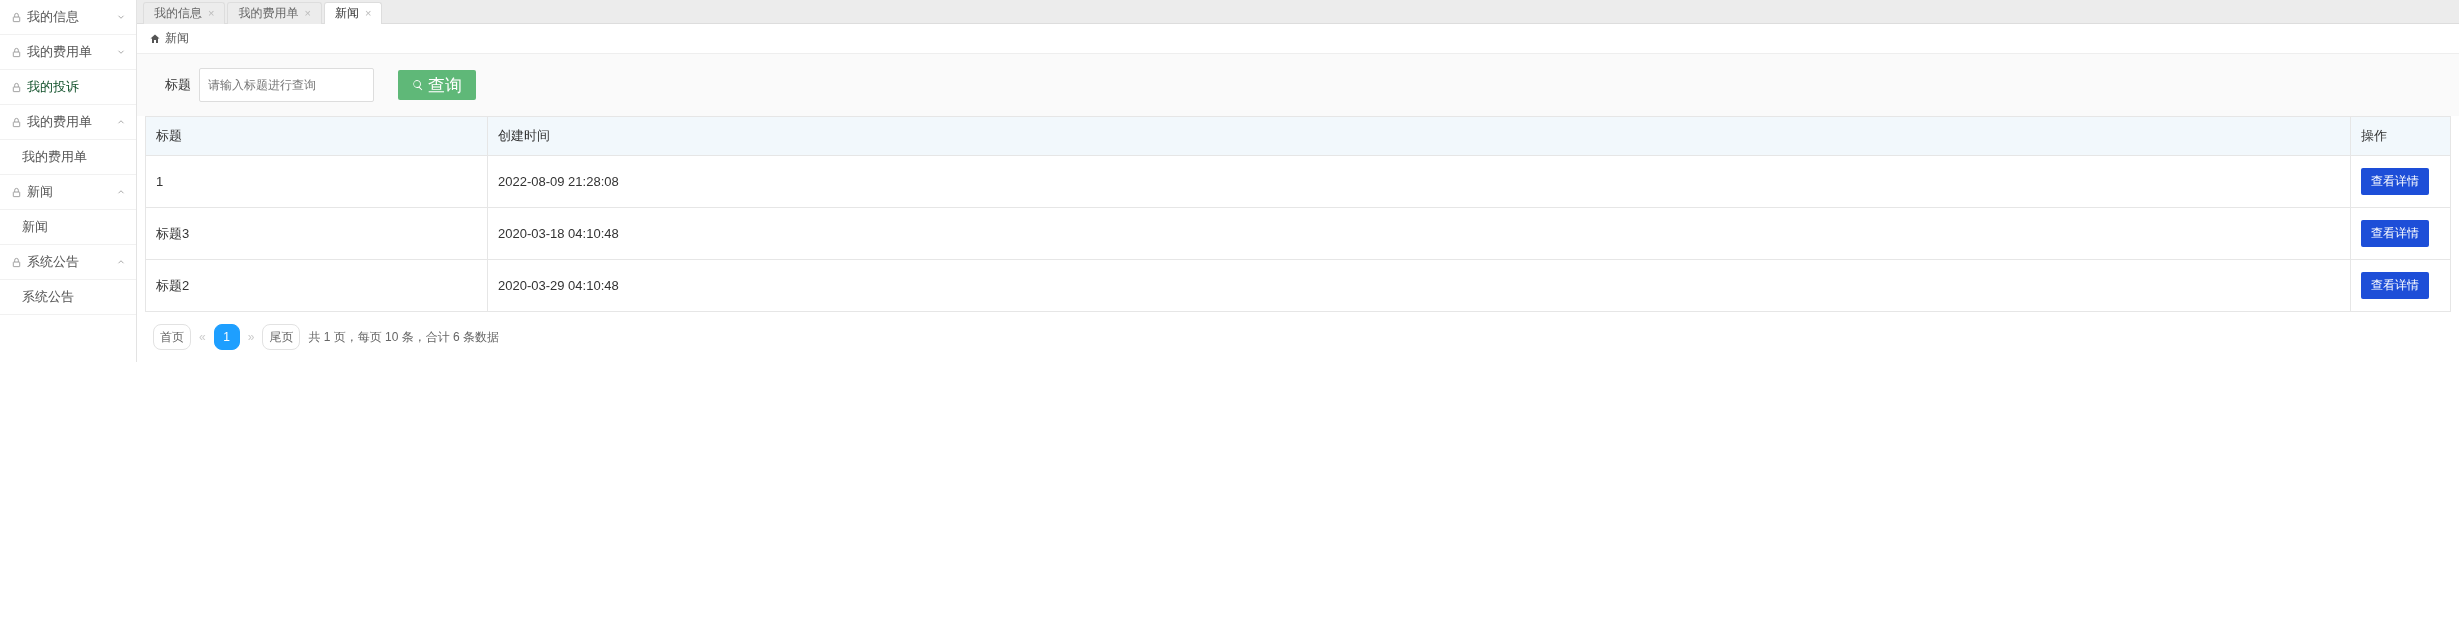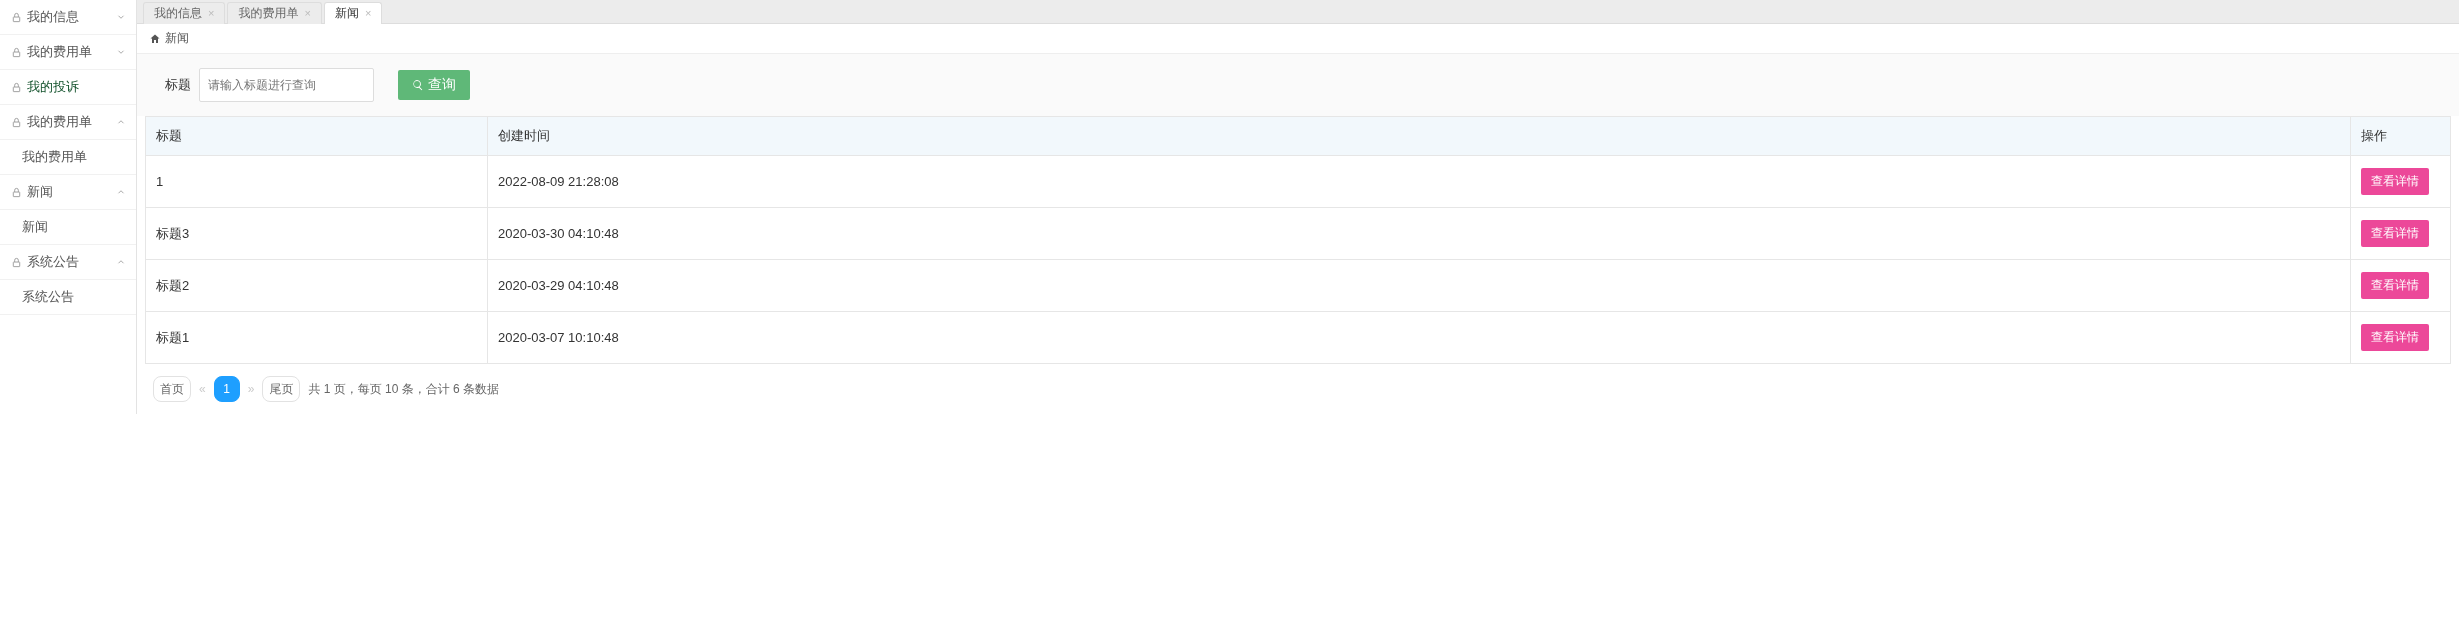--- a/index.html
+++ b/index.html
@@ -27,28 +27,28 @@
 .tab .close-x { margin-left: 6px; color: #bbb; font-size: 11px; }
 
 
 .crumb { padding: 6px 12px; background: #fff; border-bottom: 1px solid #eee; color:#555; font-size:12px; display:flex; align-items:center; }
 .crumb svg { width:12px; height:12px; margin-right:4px; }
 
 
 .searchbar { display: flex; align-items: center; padding: 14px 28px; background:#fafafa; }
 .searchbar label { margin-right: 8px; color:#333; font-size:13px; }
 .searchbar input { width: 175px; height: 34px; padding: 0 8px; border: 1px solid #ddd; border-radius: 2px; font-size:12px; }
-.btn-search { margin-left: 24px; height: 30px; padding: 0 14px; background: #5FB878; color: #fff; border: none; border-radius: 2px; cursor: pointer; display:flex; align-items:center; font-size:14px; }
+.btn-search { margin-left: 24px; height: 30px; padding: 0 14px; background: #5FB878; color: #fff; border: none; border-radius: 2px; cursor: pointer; display:flex; align-items:center; font-size:17px; }
 .btn-search svg { width:12px; height:12px; margin-right:4px; fill:#fff; }
 
 
 .table { width: calc(100% - 16px); margin:0 8px; border-collapse: collapse; }
 .table th { background: #f2f8fc; text-align: left; padding: 10px 10px; font-weight: normal; color: #333; border:1px solid #e6e6e6; font-size:13px; }
 .table td { padding: 12px 10px; border:1px solid #e6e6e6; color:#333; font-size:13px; }
-.btn-detail { background: #ec4899; color: #fff; border: none; padding: 5px 10px; border-radius: 2px; cursor: pointer; font-size:12px; }
+.btn-detail { background: #1d4ed8; color: #fff; border: none; padding: 5px 10px; border-radius: 2px; cursor: pointer; font-size:12px; }
 
 
 .pager { display:flex; align-items:center; padding:12px 16px; color:#666; font-size:12px; gap:8px; }
 .pager .pg-btn { min-width:26px; height:26px; display:inline-flex; align-items:center; justify-content:center; border:1px solid #e2e2e2; border-radius:8px; padding:0 6px; cursor:pointer; background:#fff; }
 .pager .pg-btn.active { background:#1E9FFF; color:#fff; border-color:#1E9FFF; }
 
 .col-title { width: 342px; }
 .col-time { width: auto; }
 .col-op { width: 100px; margin-left: 24px; }
 </style>
@@ -188,33 +188,28 @@
         </tr>
       </thead>
       <tbody id="tbody">
           <tr>
             <td>1</td>
             <td>2022-08-09 21:28:08</td>
             <td><button class="btn-detail">查看详情</button></td>
           </tr>
           <tr>
             <td>标题3</td>
-            <td>2020-03-30 04:10:48</td>
+            <td>2020-03-18 04:10:48</td>
             <td><button class="btn-detail">查看详情</button></td>
           </tr>
           <tr>
             <td>标题2</td>
             <td>2020-03-29 04:10:48</td>
             <td><button class="btn-detail">查看详情</button></td>
           </tr>
-          <tr>
-            <td>标题1</td>
-            <td>2020-03-07 10:10:48</td>
-            <td><button class="btn-detail">查看详情</button></td>
-          </tr>
         </tbody>
     </table>
 
     <div class="pager">
       <span class="pg-btn">首页</span>
       <span style="color:#ccc;">«</span>
       <span class="pg-btn active">1</span>
       <span style="color:#ccc;">»</span>
       <span class="pg-btn">尾页</span>
       <span>共 1 页，每页 10 条，合计 6 条数据</span>

